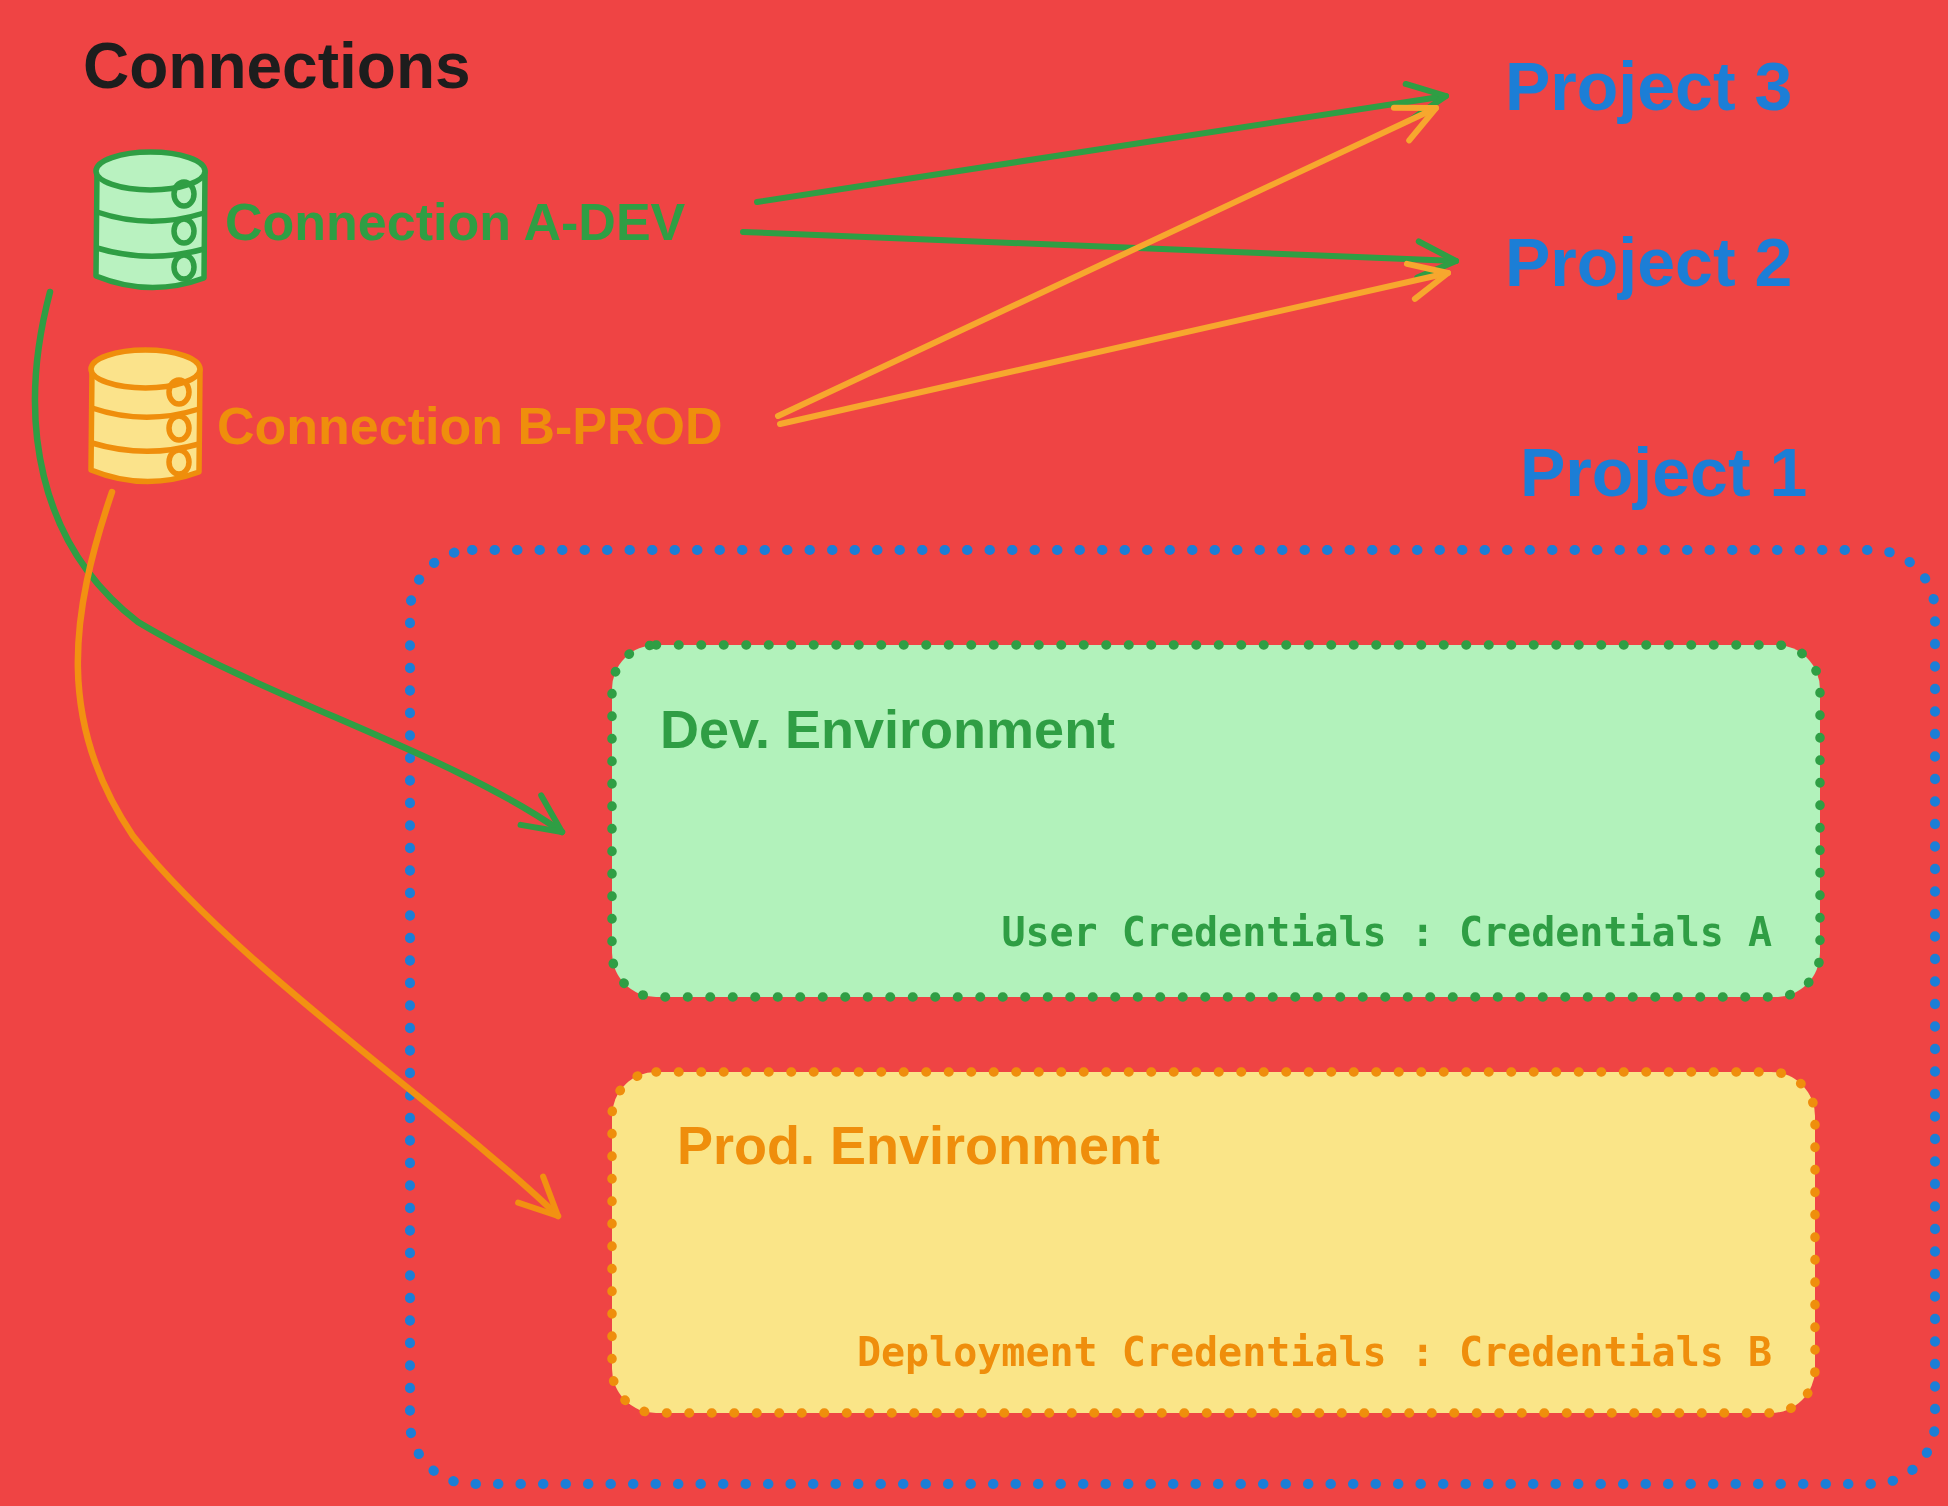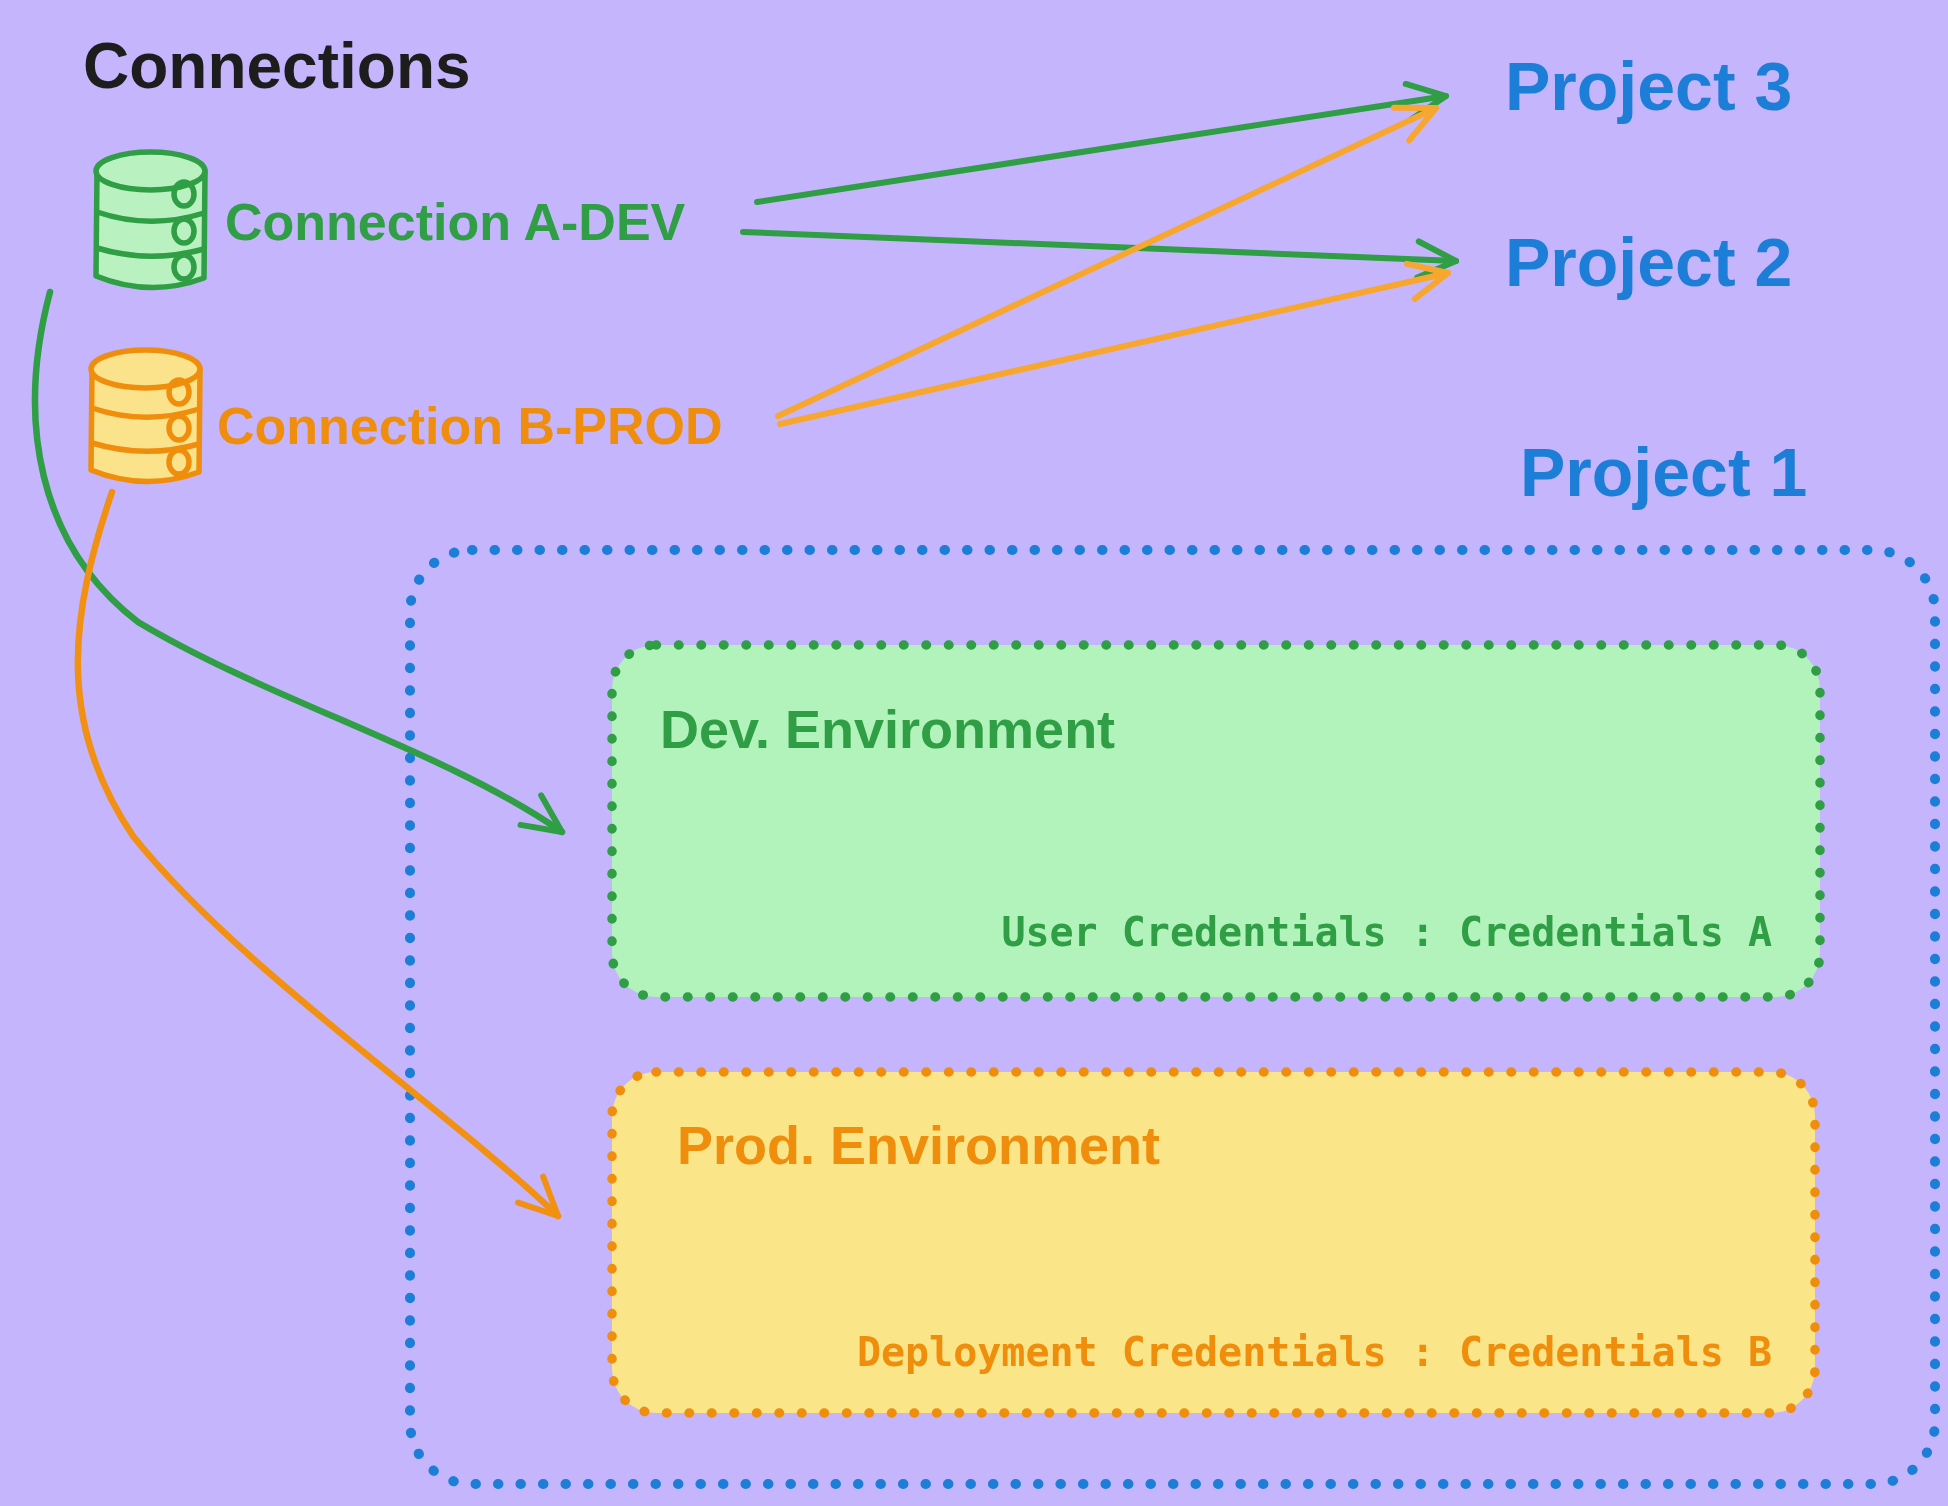--- a/index.html
+++ b/index.html
@@ -1,19 +1,19 @@
 <!DOCTYPE html>
 <html><head>
 <meta charset="utf-8">
 <style>
   html,body{margin:0;padding:0;background:#ffffff;}
   .stage{
     position:relative;
     width:1948px;height:1506px;
-    background:#c4b5fd;
+    background:#ef4444;
     font-family:"Liberation Sans", sans-serif;
     overflow:hidden;
   }
   svg{position:absolute;left:0;top:0;}
   text{user-select:none;}
   .hand  {font-family:"Liberation Sans", sans-serif;font-weight:bold;}
   .mono  {font-family:"DejaVu Sans Mono", monospace;font-weight:bold;}
   .t-black {fill:#1d1d1d;}
   .t-blue  {fill:#1c7ed6;}
   .t-green {fill:#2f9e44;}

